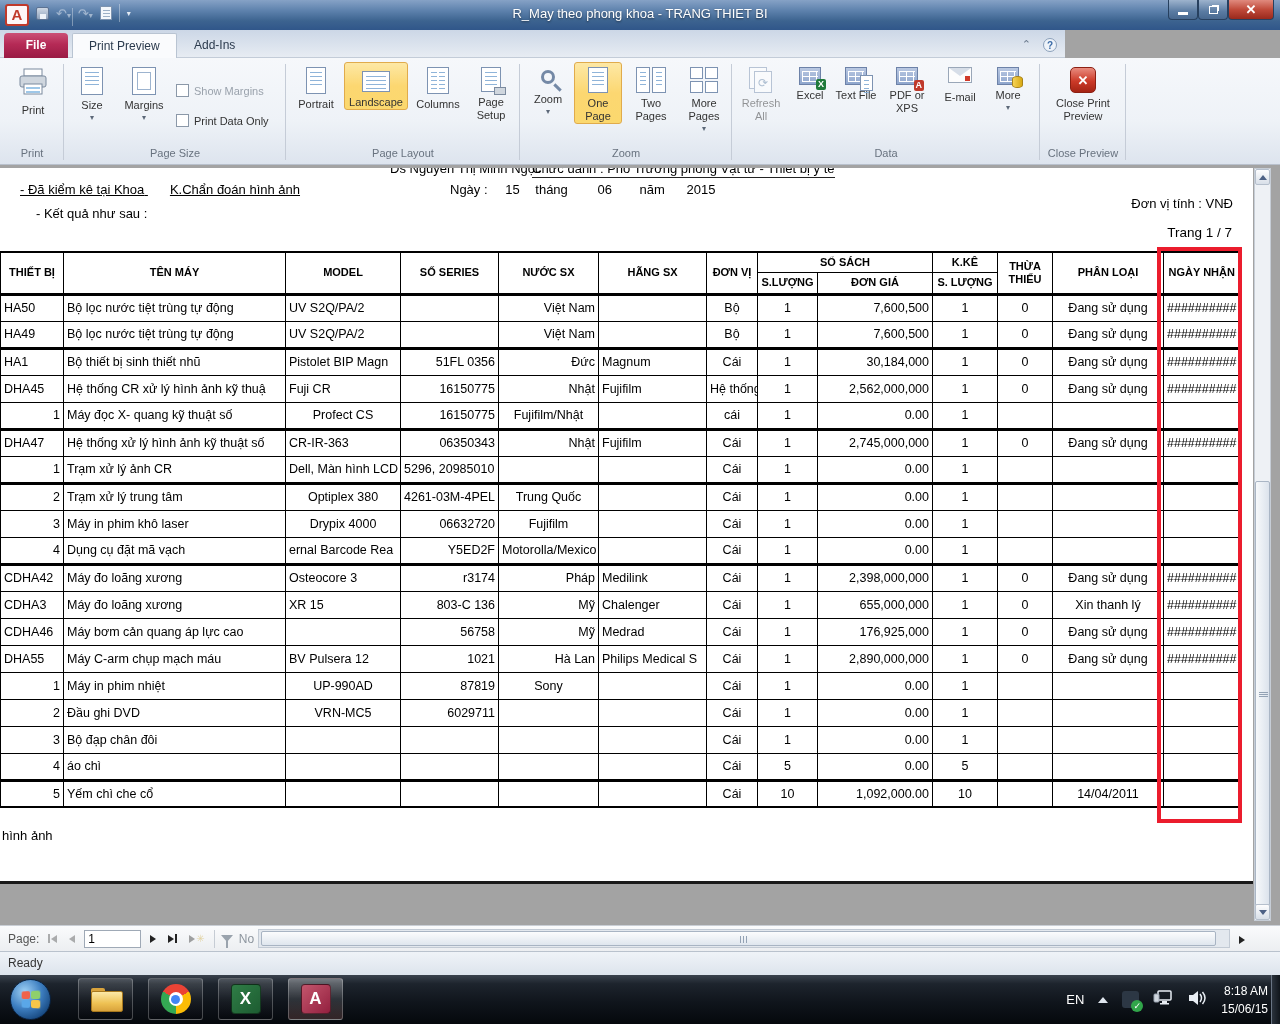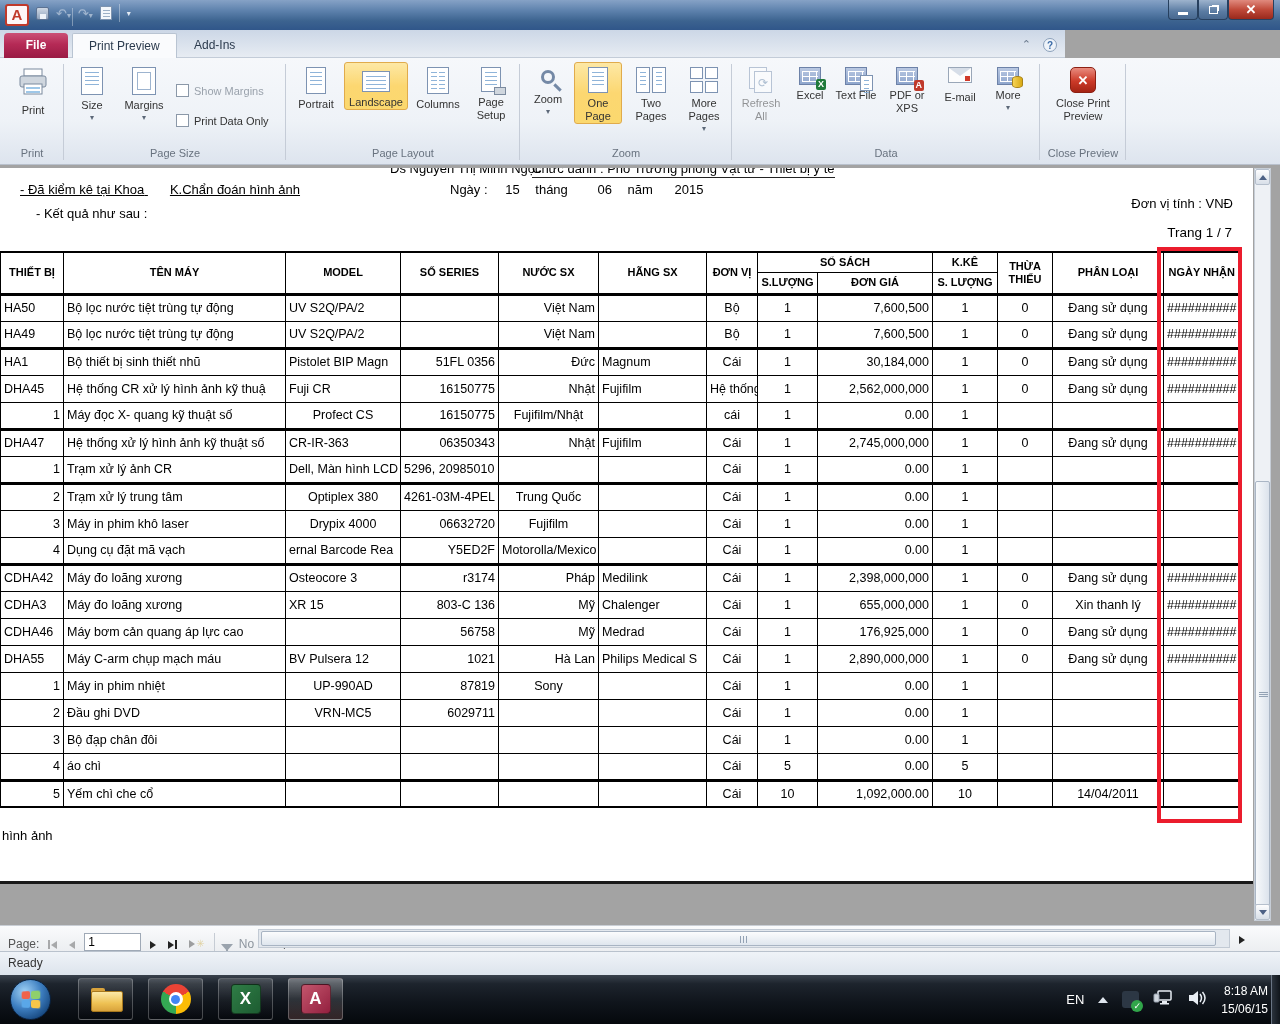--- a/index.html
+++ b/index.html
@@ -91,21 +91,21 @@
   .tri-up { width:0;height:0;border-left:4px solid transparent;border-right:4px solid transparent;border-bottom:5px solid #4d6185; }
   .tri-dn { width:0;height:0;border-left:4px solid transparent;border-right:4px solid transparent;border-top:5px solid #4d6185; }
   .tri-l { width:0;height:0;border-top:4px solid transparent;border-bottom:4px solid transparent;border-right:6px solid #222; display:inline-block; }
   .tri-r { width:0;height:0;border-top:4px solid transparent;border-bottom:4px solid transparent;border-left:6px solid #222; display:inline-block; }
   .tri-l.dim,.tri-r.dim { opacity:.35; }
   .vbar { display:inline-block; width:2px; height:9px; background:#222; vertical-align:-1px; }
   .vbar.dim { opacity:.35; }
 
   
   #navbar { position:absolute; left:0; top:925px; width:1280px; height:26px; background:linear-gradient(180deg,#fafbfc,#eceef1); border-top:1px solid #c9ced5; font-size:12px; color:#555; }
-  #navbar .row { position:absolute; left:8px; top:0; height:25px; display:flex; align-items:flex-end; gap:6px; }
+  #navbar .row { position:absolute; left:8px; top:0; height:25px; display:flex; align-items:center; gap:6px; }
   .navbtn { display:flex; align-items:center; gap:1px; padding:2px 3px; }
   #page-input { width:57px; height:18px; border:1px solid #9fa9b6; font-size:12px; padding:0 3px; }
   .nsep { width:1px; height:18px; background:#c6ccd4; }
   .funnel { width:0; height:0; border-left:6px solid transparent; border-right:6px solid transparent; border-top:7px solid #9aa3ad; position:relative; }
   .funnel:after { content:""; position:absolute; left:-1px; top:-2px; width:2px; height:8px; background:#9aa3ad; }
   .hscroll { position:absolute; left:258px; top:3px; width:972px; height:19px; background:#e3e8ee; border:1px solid #c2cad4; }
   .hthumb { position:absolute; left:2px; top:1px; width:955px; height:15px; background:linear-gradient(180deg,#fbfcfd,#dfe6ee); border:1px solid #a8b4c3; border-radius:2px; }
   .hgrip { position:absolute; left:478px; top:4px; width:1px; height:7px; background:#93a2b4; box-shadow:3px 0 0 #93a2b4,6px 0 0 #93a2b4; }
 
   
@@ -154,20 +154,21 @@
   <div class="app-icon">A</div>
   <div class="qat">
     <div class="qat .sep sep"></div>
     <div class="disk"></div>
     <span class="qat-btn dim">↶<span class="dd">▾</span></span>
     <span class="qat-btn dim">↷<span class="dd">▾</span></span>
     <div class="qdoc"></div>
     <div class="sep"></div>
     <span class="dd">▾</span>
   </div>
+  <div id="window-title">R_May theo phong khoa  -  TRANG THIET BI</div>
   <div class="winbtns">
     <div class="wbtn">
         <div class="glyph-min"></div>
       </div>
     <div class="wbtn">
         <div class="glyph-rest"></div>
       </div>
     <div class="wbtn close">✕</div>
   </div>
 </div>
@@ -338,21 +339,21 @@
     <div class="doc-text" style="left:532px;top:-7px;border-bottom:1px solid #222;padding-bottom:1px;">Chức danh : Phó Trưởng phòng Vật tư - Thiết bị y tế</div>
     <div class="doc-text" style="left:20px;top:14px;text-decoration:underline;">
       <span>- Đã kiểm kê tại Khoa</span>
       <span style="margin-left:22px;">K.Chẩn đoán hình ảnh</span>
     </div>
     <div class="doc-text" style="left:450px;top:14px;">
       <span>Ngày :</span>
       <span style="margin-left:14px;">15</span>
       <span style="margin-left:12px;">tháng</span>
       <span style="margin-left:26px;">06</span>
-      <span style="margin-left:12px;">năm</span>
+      <span style="margin-left:24px;">năm</span>
       <span style="margin-left:18px;">2015</span>
     </div>
     <div class="doc-text" style="left:36px;top:38px;">- Kết quả như sau :</div>
     <div class="doc-text" style="right:20px;top:28px;">Đơn vị tính : VNĐ</div>
     <div class="doc-text" style="right:21px;top:57px;font-size:13.5px;">Trang 1 / 7</div>
 
     <table class="rpt" id="report-table">
         <colgroup>
           <col style="width: 63px;">
           <col style="width: 222px;">

